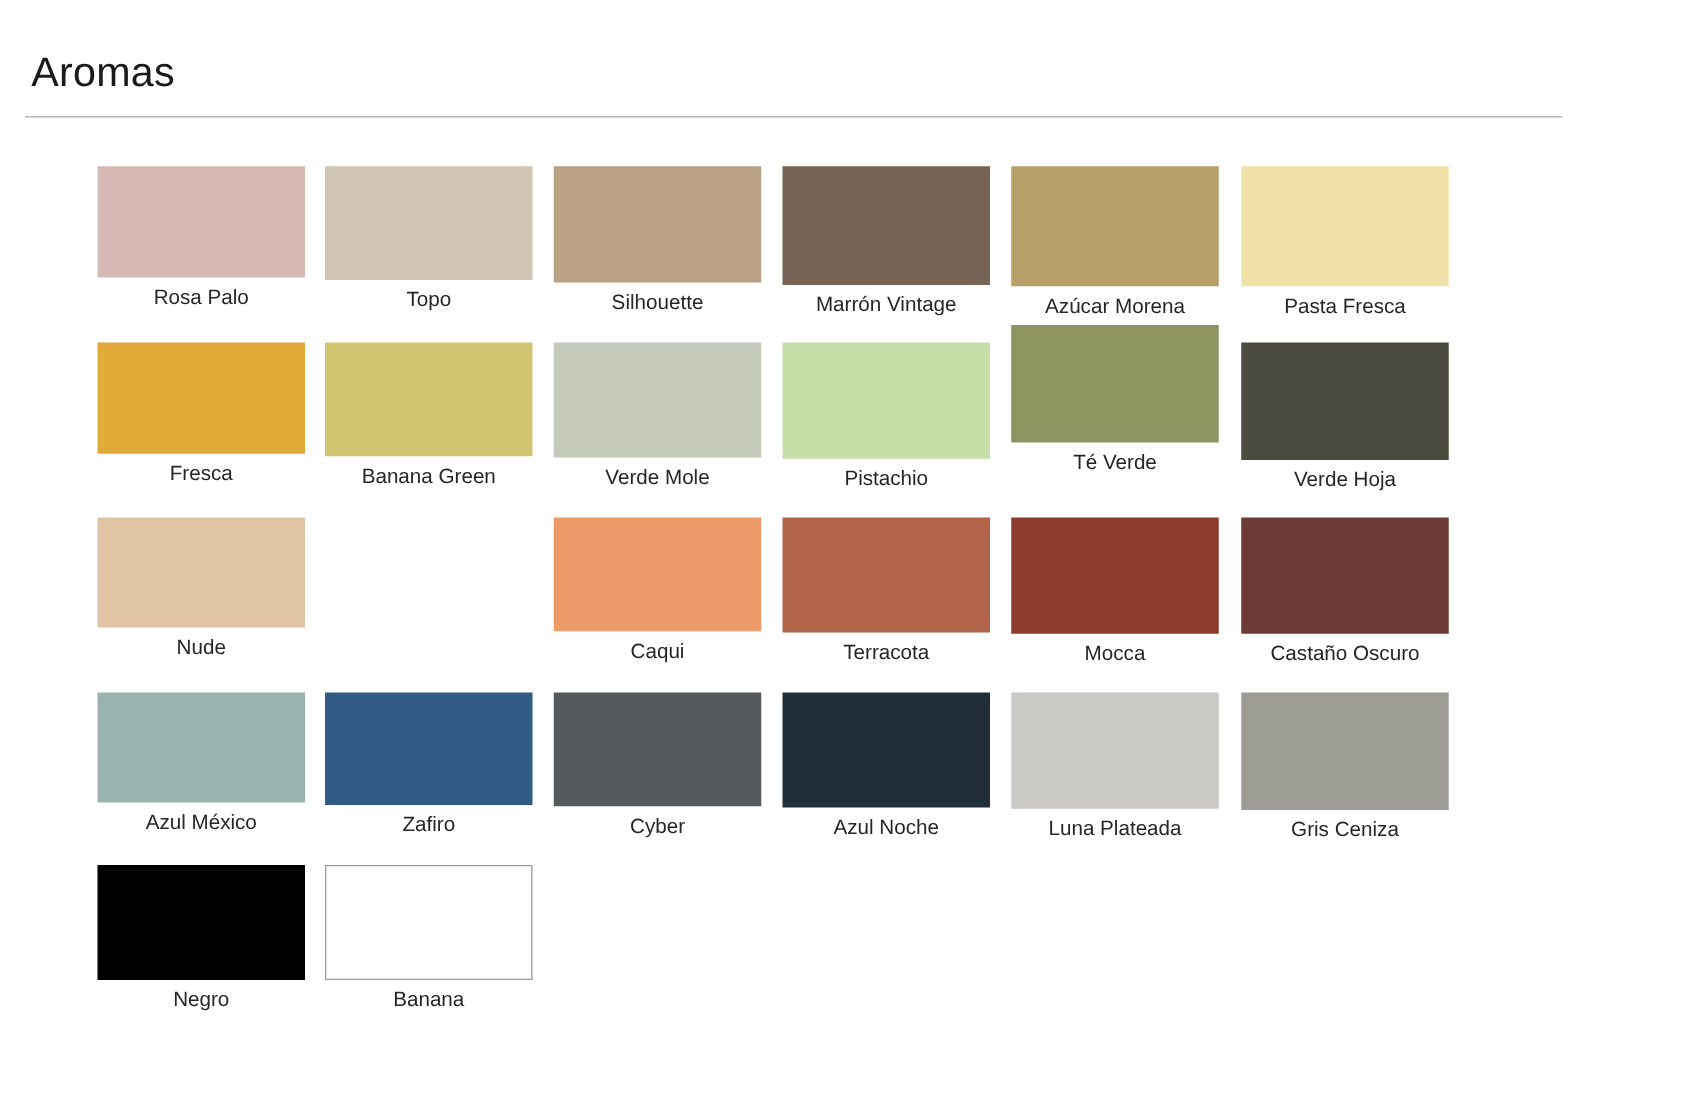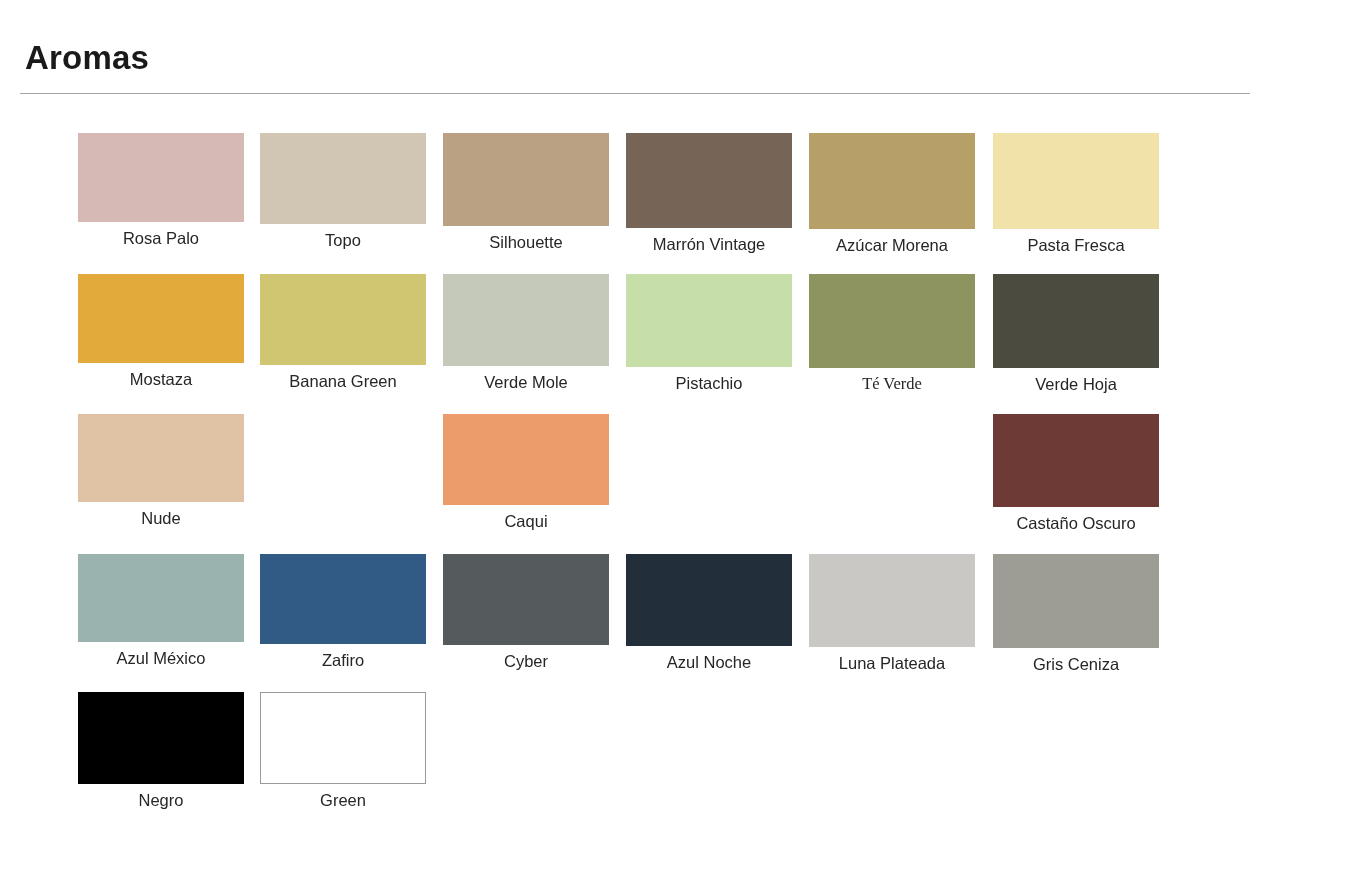--- a/index.html
+++ b/index.html
@@ -20,21 +20,21 @@
     position: absolute;
     left: 20px;
     top: 38px;
     width: 1230px;
     height: 58px;
   }
   .header-title {
     position: absolute;
     top: 0;
     font-size: 33px;
-    font-weight: 700;
+    font-weight: 400;
     color: #1a1a1a;
     letter-spacing: 0.2px;
     line-height: 40px;
     white-space: nowrap;
   }
   .header-title.left  { left: 5px; }
   .header-title.right { right: 0px; }
   .header-rule {
     position: absolute;
     left: 0;
@@ -101,49 +101,57 @@
     <div class="swatch-cell" style="left: 809px; top: 133px;">
       <div class="swatch-chip" style="height: 96px; background: rgb(182, 160, 104);"></div>
       <div class="swatch-label">Azúcar Morena</div>
     </div>
     <div class="swatch-cell" style="left: 993px; top: 133px;">
       <div class="swatch-chip" style="height: 96px; background: rgb(240, 226, 168);"></div>
       <div class="swatch-label">Pasta Fresca</div>
     </div>
     <div class="swatch-cell" style="left: 78px; top: 274px;">
       <div class="swatch-chip" style="height: 89px; background: rgb(226, 170, 59);"></div>
-      <div class="swatch-label">Mostaza</div>
+      <div class="swatch-label">Fresca</div>
     </div>
     <div class="swatch-cell" style="left: 260px; top: 274px;">
       <div class="swatch-chip" style="height: 91px; background: rgb(208, 198, 114);"></div>
       <div class="swatch-label">Banana Green</div>
     </div>
     <div class="swatch-cell" style="left: 443px; top: 274px;">
       <div class="swatch-chip" style="height: 92px; background: rgb(196, 201, 186);"></div>
       <div class="swatch-label">Verde Mole</div>
     </div>
     <div class="swatch-cell" style="left: 626px; top: 274px;">
       <div class="swatch-chip" style="height: 93px; background: rgb(198, 223, 168);"></div>
       <div class="swatch-label">Pistachio</div>
     </div>
-    <div class="swatch-cell" style="left: 809px; top: 274px; font-family: Liberation Serif, serif;">
+    <div class="swatch-cell" style="left: 809px; top: 260px;">
       <div class="swatch-chip" style="height: 94px; background: rgb(141, 148, 96);"></div>
       <div class="swatch-label">Té Verde</div>
     </div>
     <div class="swatch-cell" style="left: 993px; top: 274px;">
       <div class="swatch-chip" style="height: 94px; background: rgb(75, 76, 63);"></div>
       <div class="swatch-label">Verde Hoja</div>
     </div>
     <div class="swatch-cell" style="left: 78px; top: 414px;">
       <div class="swatch-chip" style="height: 88px; background: rgb(224, 195, 165);"></div>
       <div class="swatch-label">Nude</div>
     </div>
     <div class="swatch-cell" style="left: 443px; top: 414px;">
       <div class="swatch-chip" style="height: 91px; background: rgb(236, 155, 107);"></div>
       <div class="swatch-label">Caqui</div>
+    </div>
+    <div class="swatch-cell" style="left: 626px; top: 414px;">
+      <div class="swatch-chip" style="height: 92px; background: rgb(177, 100, 74);"></div>
+      <div class="swatch-label">Terracota</div>
+    </div>
+    <div class="swatch-cell" style="left: 809px; top: 414px;">
+      <div class="swatch-chip" style="height: 93px; background: rgb(140, 61, 46);"></div>
+      <div class="swatch-label">Mocca</div>
     </div>
     <div class="swatch-cell" style="left: 993px; top: 414px;">
       <div class="swatch-chip" style="height: 93px; background: rgb(110, 58, 53);"></div>
       <div class="swatch-label">Castaño Oscuro</div>
     </div>
     <div class="swatch-cell" style="left: 78px; top: 554px;">
       <div class="swatch-chip" style="height: 88px; background: rgb(154, 179, 174);"></div>
       <div class="swatch-label">Azul México</div>
     </div>
     <div class="swatch-cell" style="left: 443px; top: 554px;">
@@ -165,15 +173,15 @@
     <div class="swatch-cell" style="left: 993px; top: 554px;">
       <div class="swatch-chip" style="height: 94px; background: rgb(157, 157, 150);"></div>
       <div class="swatch-label">Gris Ceniza</div>
     </div>
     <div class="swatch-cell" style="left: 78px; top: 692px;">
       <div class="swatch-chip" style="height: 92px; background: rgb(0, 0, 0);"></div>
       <div class="swatch-label">Negro</div>
     </div>
     <div class="swatch-cell" style="left: 260px; top: 692px;">
       <div class="swatch-chip bordered" style="height: 92px; background: rgb(255, 255, 255);"></div>
-      <div class="swatch-label">Green</div>
+      <div class="swatch-label">Banana</div>
     </div>
   </div>
 
 </body></html>

